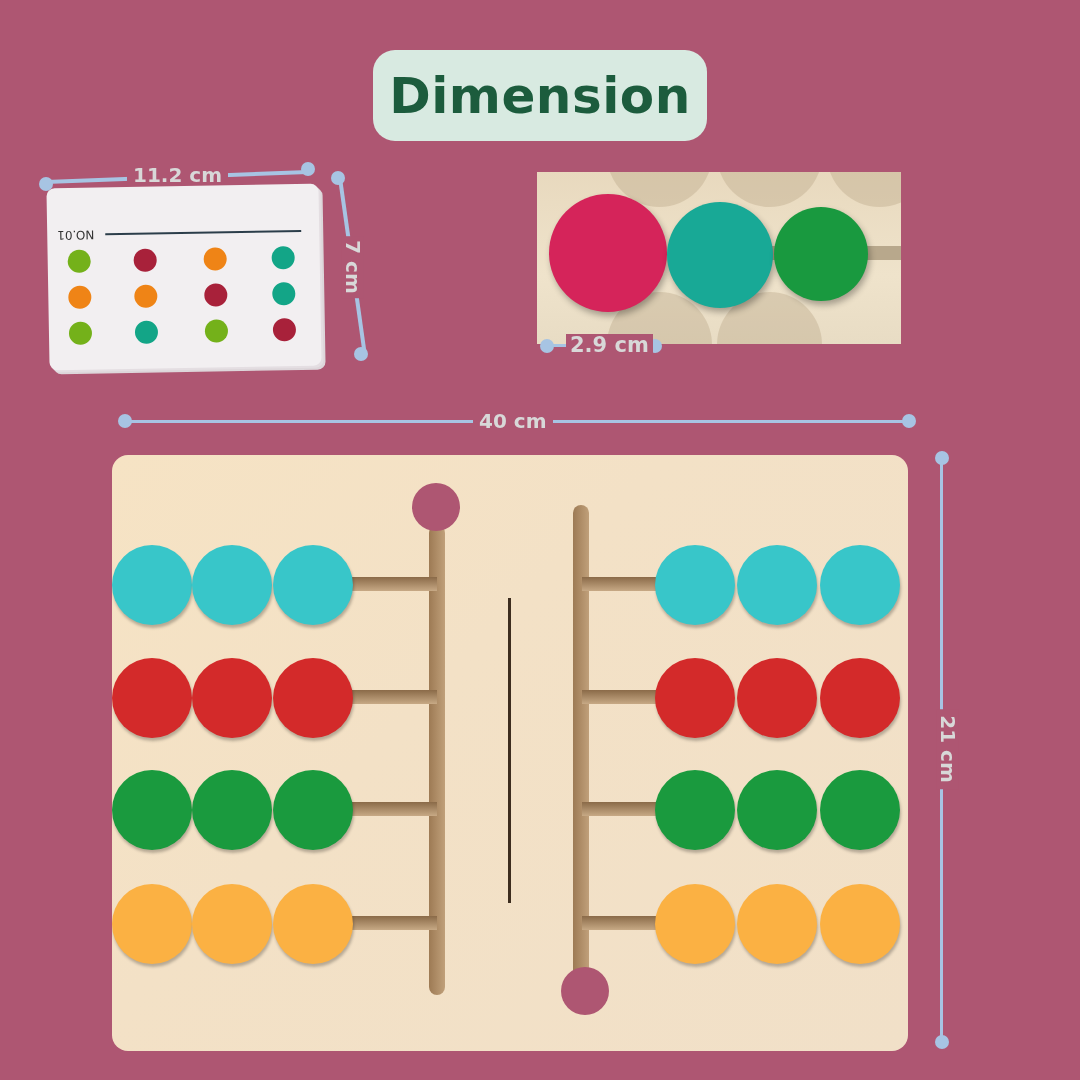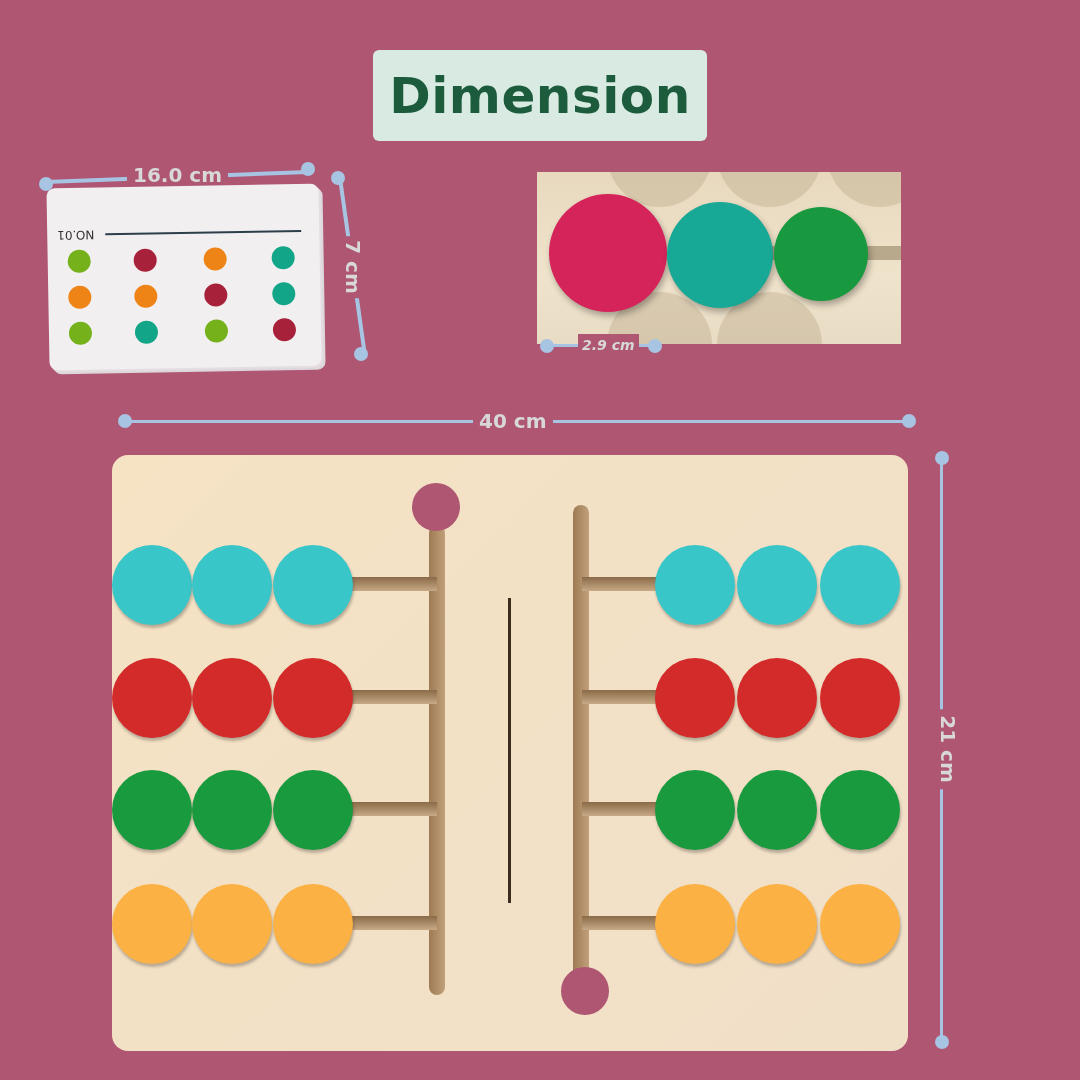--- a/index.html
+++ b/index.html
@@ -3,21 +3,21 @@
 <meta charset="utf-8">
 <style>
   html, body { margin: 0; padding: 0; }
   body {
     width: 1080px; height: 1080px; overflow: hidden;
     background: #ae5672; position: relative;
     font-family: "DejaVu Sans", "Liberation Sans", sans-serif;
   }
   .title-box {
     position: absolute; left: 373px; top: 50px; width: 334px; height: 91px;
-    background: #d8eae1; border-radius: 6px;
+    background: #d8eae1; border-radius: 22px;
     display: flex; align-items: center; justify-content: center;
   }
   .title-box span { color: #1c5c3d; font-weight: bold; font-size: 50px; letter-spacing: 0.5px; }
 
   .dim-line { position: absolute; background: #a7c4e3; }
   .dot { position: absolute; width: 14px; height: 14px; border-radius: 50%; background: #a7c4e3; }
   .dim-label {
     position: absolute; color: #d8d8d8; font-weight: bold; font-size: 20px;
     background: #ae5672; padding: 0 6px; line-height: 22px; white-space: nowrap;
   }
@@ -57,21 +57,21 @@
 <body>
 
 <div class="title-box">
   <span>Dimension</span>
 </div>
 
 <div>
   <div class="dim-line" style="left:46px;top:180px;width:262px;height:4px;transform:rotate(-2.2deg);transform-origin:left center;"></div>
   <div class="dot" style="left:39px;top:177px;"></div>
   <div class="dot" style="left:301px;top:162px;"></div>
-  <div class="dim-label" style="left:127px;top:164px;">16.0 cm</div>
+  <div class="dim-label" style="left:127px;top:164px;">11.2 cm</div>
 </div>
 <div>
   <div class="dim-line" style="left:338px;top:178px;width:4px;height:178px;transform:rotate(-8deg);transform-origin:top center;"></div>
   <div class="dot" style="left:331px;top:171px;"></div>
   <div class="dot" style="left:354px;top:347px;"></div>
   <div class="dim-label" style="left:322px;top:256px;transform:rotate(90deg);padding:0 4px;">7 cm</div>
 </div>
 
 <div class="card">
   <div class="card-no">NO.01</div>
@@ -102,21 +102,21 @@
   <div id="detail-chips">
       <div class="chip" style="left: 12px; top: 22px; width: 118px; height: 118px; background: rgb(213, 36, 90);"></div>
       <div class="chip" style="left: 130px; top: 30px; width: 106px; height: 106px; background: rgb(24, 169, 150);"></div>
       <div class="chip" style="left: 237px; top: 35px; width: 94px; height: 94px; background: rgb(25, 153, 63);"></div>
     </div>
 </div>
 <div>
   <div class="dim-line" style="left:546px;top:344px;width:110px;height:3px;"></div>
   <div class="dot" style="left:540px;top:339px;"></div>
   <div class="dot" style="left:648px;top:339px;"></div>
-  <div class="dim-label" style="left:578px;top:334px;font-size:14px;padding:0 4px;font-style:italic;">2.9 cm</div>
+  <div class="dim-label" style="left:566px;top:334px;font-size:21px;padding:0 4px;">2.9 cm</div>
 </div>
 
 <div>
   <div class="dim-line" style="left:125px;top:420px;width:784px;height:3px;"></div>
   <div class="dot" style="left:118px;top:414px;"></div>
   <div class="dot" style="left:902px;top:414px;"></div>
   <div class="dim-label" style="left:473px;top:410px;">40 cm</div>
 </div>
 
 <div>

